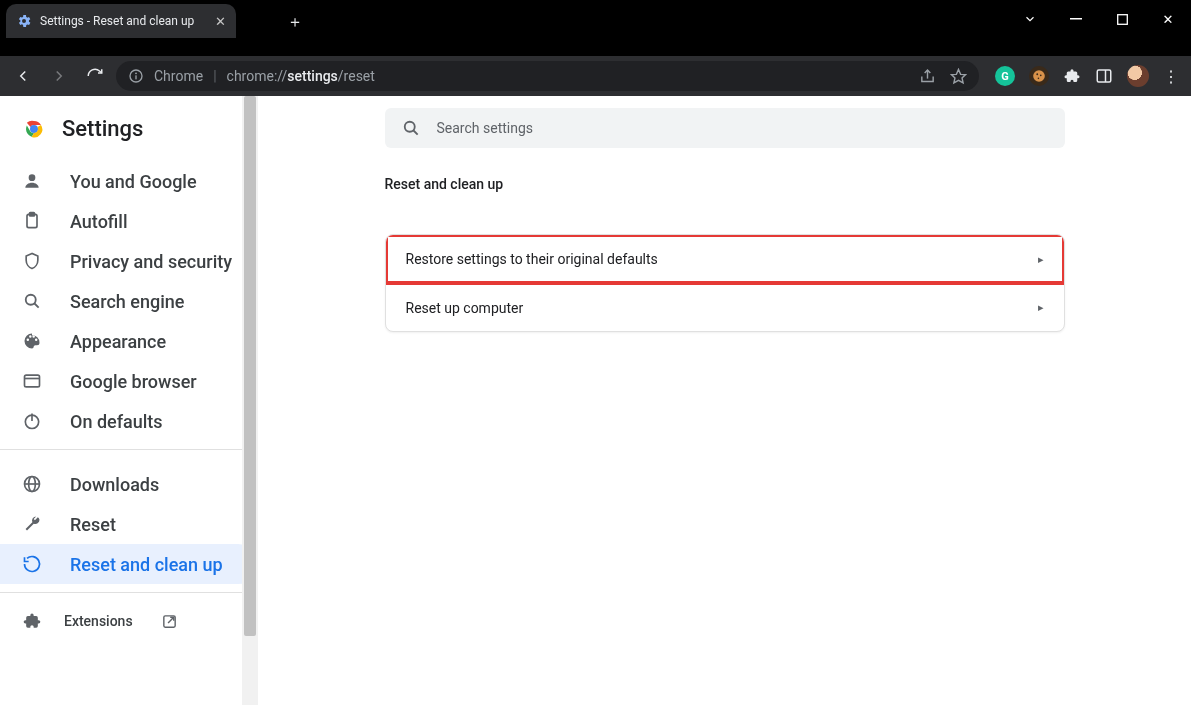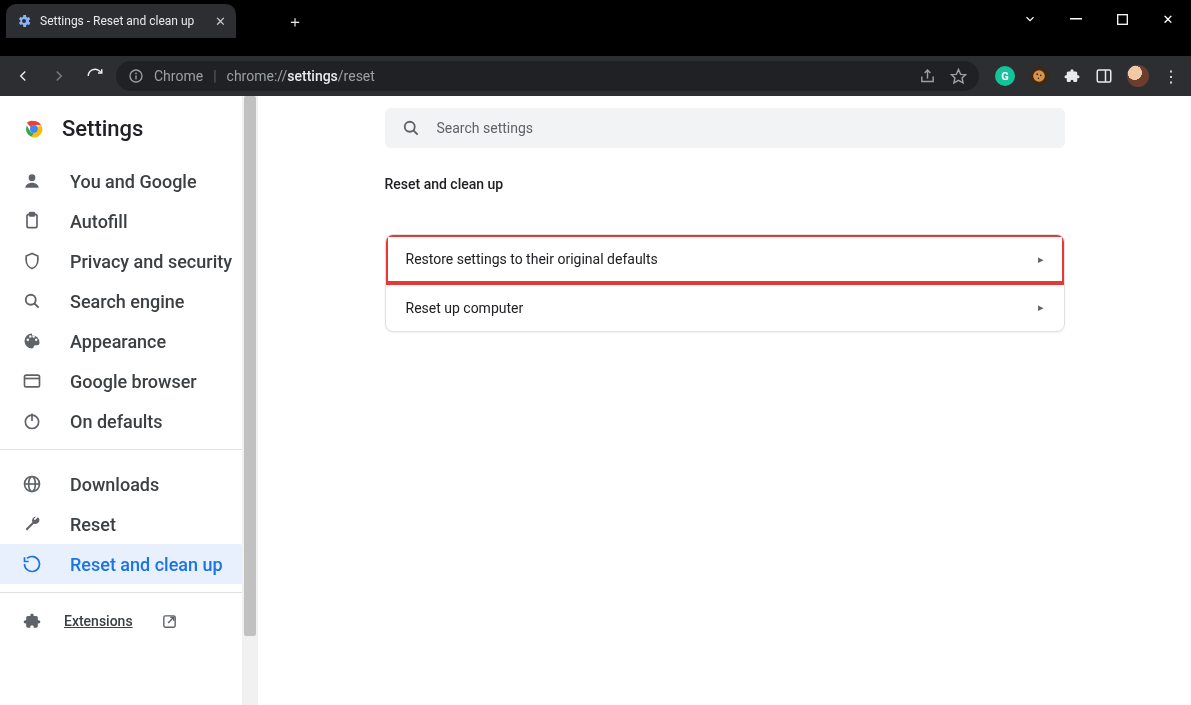--- a/index.html
+++ b/index.html
@@ -28,21 +28,21 @@
   .sidebar-inner { height:100%; overflow:hidden; }
   .brand { display:flex; align-items:center; gap:16px; padding:20px 22px 14px 22px; }
   .chrome-logo { width:24px; height:24px; }
   .brand-title { font-size:22px; color:#202124; font-weight:500; }
   .navlist { padding-top:6px; }
   .navitem { display:flex; align-items:center; gap:28px; height:40px; padding:0 22px; color:#3c4043; font-size:18px; font-weight:500; border-top-right-radius:20px; border-bottom-right-radius:20px; cursor:pointer; }
   .navitem .ic { width:20px; height:20px; color:#5f6368; display:flex; align-items:center; justify-content:center; flex:0 0 20px;}
   .navitem.active { background:#e8f0fe; color:#1a73e8; }
   .navitem.active .ic { color:#1a73e8; }
   .divider { height:1px; background:#e0e0e0; margin:8px 0; }
-  .ext-row { display:flex; align-items:center; gap:22px; height:40px; padding:0 22px; color:#3c4043; font-size:14px; font-weight:500;text-decoration:underline; }
+  .ext-row { display:flex; align-items:center; gap:22px; height:40px; padding:0 22px; color:#3c4043; font-size:14px; font-weight:500; }
   .ext-row .open { margin-left:6px; color:#5f6368; }
   .scrollbar-track { position:absolute; top:0; right:0; width:16px; height:100%; background:#f1f1f1; }
   .scrollbar-thumb { position:absolute; top:0; right:2px; width:12px; height:540px; background:#c1c1c1; border-radius:2px;}
   .scroll-arrow { position:absolute; right:0; bottom:0; width:16px; height:16px; display:flex;align-items:center;justify-content:center; color:#606060; font-size:10px; background:#f1f1f1;}
   
   .main { flex:1; background:#fff; display:flex; flex-direction:column; align-items:center; }
   .searchwrap { width:680px; margin-top:12px; }
   .searchbox { height:40px; background:#f1f3f4; border-radius:6px; display:flex; align-items:center; padding:0 16px; gap:16px; color:#5f6368; font-size:14px;}
   .section-title { width:680px; font-size:14px; color:#202124; font-weight:500; margin-top:28px; margin-bottom:14px;}
   .card { width:680px; border:1px solid #e0e0e0; border-radius:8px; background:#fff; box-shadow:0 1px 2px rgba(60,64,67,.08); overflow:hidden;margin-top:28px;}

